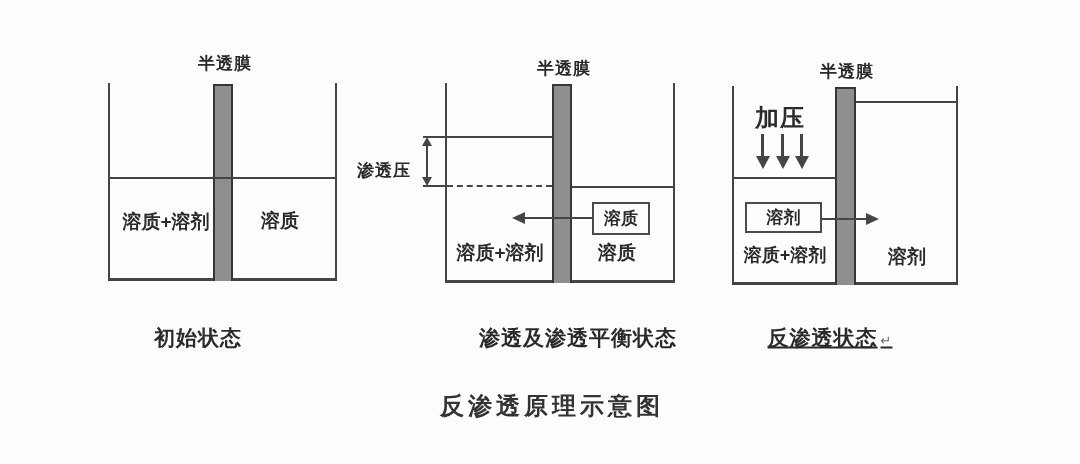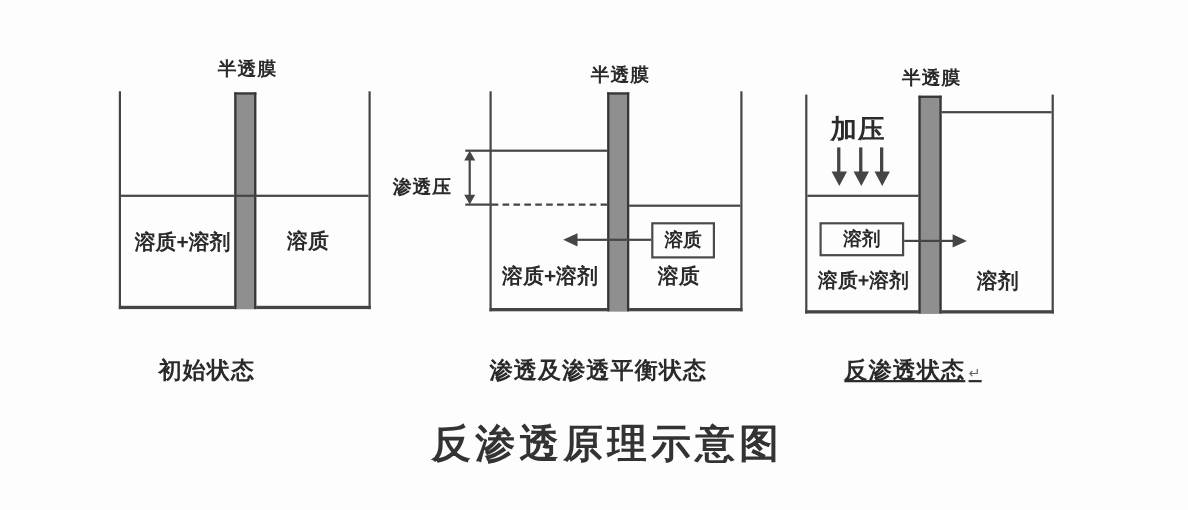--- a/index.html
+++ b/index.html
@@ -36,57 +36,57 @@
             border-right:13px solid var(--line);}
   .tri-right{border-top:6px solid transparent;border-bottom:6px solid transparent;
              border-left:13px solid var(--line);}
   .tri-up{border-left:5px solid transparent;border-right:5px solid transparent;
           border-bottom:9px solid var(--line);}
   .tri-down{border-left:5px solid transparent;border-right:5px solid transparent;
             border-top:9px solid var(--line);}
   .tri-down-big{border-left:7px solid transparent;border-right:7px solid transparent;
                 border-top:13px solid var(--line);}
   .pshaft{position:absolute;width:3px;background:var(--line);}
-  .title{font-family:Liberation Mono, monospace;font-size:36px;
+  .title{font-family:Liberation Sans, sans-serif;font-size:24px;
          font-weight:700;letter-spacing:4px;color:#333;}
   .ret-mark{font-size:13px;font-weight:400;color:#666;margin-left:3px;}
 </style>
 </head>
 <body>
 
 <div class="canvas">
 
   <div>
     <div class="ctext mem-label" style="left:225px;top:63px;">半透膜</div>
     <div class="beaker" style="left:108px;top:83px;width:229px;height:198px;"></div>
     <div class="membrane" style="left:213px;top:84px;width:20px;height:197px;"></div>
     <div class="hline" style="left:110px;top:177px;width:225px;"></div>
     <div class="ctext liquid" style="left:166px;top:221px;">溶质+溶剂</div>
     <div class="ctext liquid" style="left:280px;top:220px;">溶质</div>
-    <div class="ctext caption" style="left:188px;top:337px;">初始状态</div>
+    <div class="ctext caption" style="left:198px;top:337px;">初始状态</div>
   </div>
 
   <div>
     <div class="ctext mem-label" style="left:564px;top:68px;">半透膜</div>
     <div class="beaker" style="left:445px;top:83px;width:230px;height:200px;"></div>
     <div class="membrane" style="left:552px;top:84px;width:20px;height:199px;"></div>
     <div class="hline" style="left:423px;top:136px;width:129px;"></div>
     <div class="dline" style="left:447px;top:185px;width:105px;"></div>
     <div class="hline" style="left:423px;top:185px;width:24px;"></div>
     <div class="hline" style="left:572px;top:186px;width:101px;"></div>
     <div class="tri tri-up" style="left:422px;top:137px;"></div>
     <div class="vline" style="left:426px;top:145px;height:33px;"></div>
     <div class="tri tri-down" style="left:422px;top:177px;"></div>
     <div class="ctext small-label" style="left:384px;top:170px;">渗透压</div>
     <div class="fbox" style="left:592px;top:202px;width:58px;height:33px;">溶质</div>
     <div class="hline" style="left:524px;top:217px;width:68px;"></div>
     <div class="tri tri-left" style="left:512px;top:212px;"></div>
     <div class="ctext liquid" style="left:500px;top:252px;">溶质+溶剂</div>
     <div class="ctext liquid" style="left:617px;top:252px;">溶质</div>
-    <div class="ctext caption" style="left:544px;top:337px;">渗透及渗透平衡状态</div>
+    <div class="ctext caption" style="left:578px;top:337px;">渗透及渗透平衡状态</div>
   </div>
 
   <div>
     <div class="ctext mem-label" style="left:847px;top:71px;">半透膜</div>
     <div class="beaker" style="left:732px;top:86px;width:226px;height:199px;"></div>
     <div class="membrane" style="left:835px;top:87px;width:21px;height:198px;"></div>
     <div class="hline" style="left:856px;top:101px;width:100px;"></div>
     <div class="hline" style="left:734px;top:177px;width:101px;"></div>
     <div class="ctext small-label" style="left:780px;top:118px;font-size:24px;">加压</div>
 

